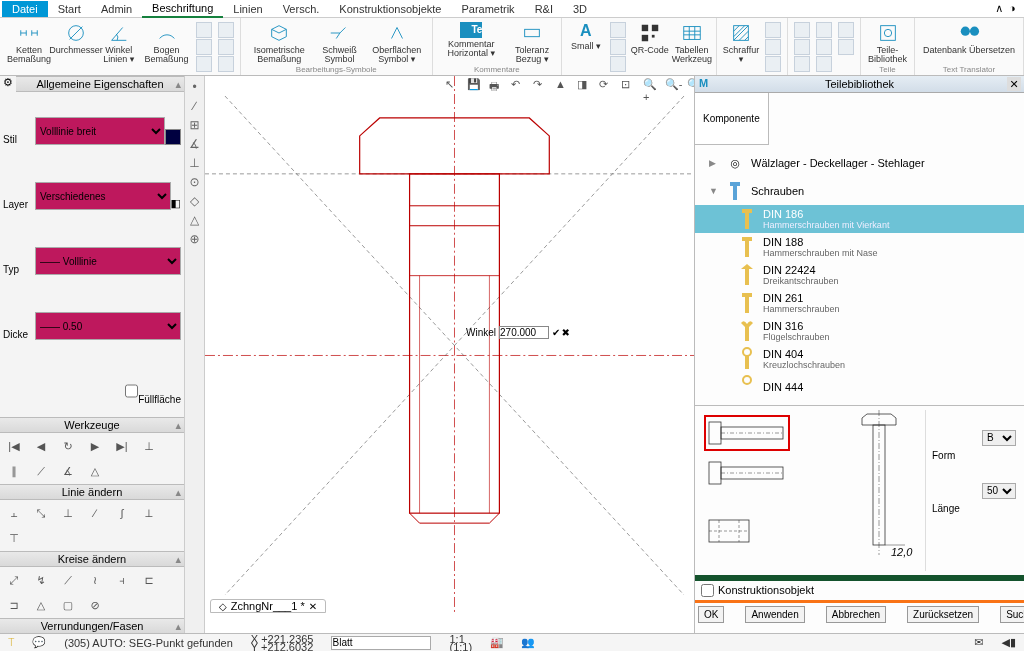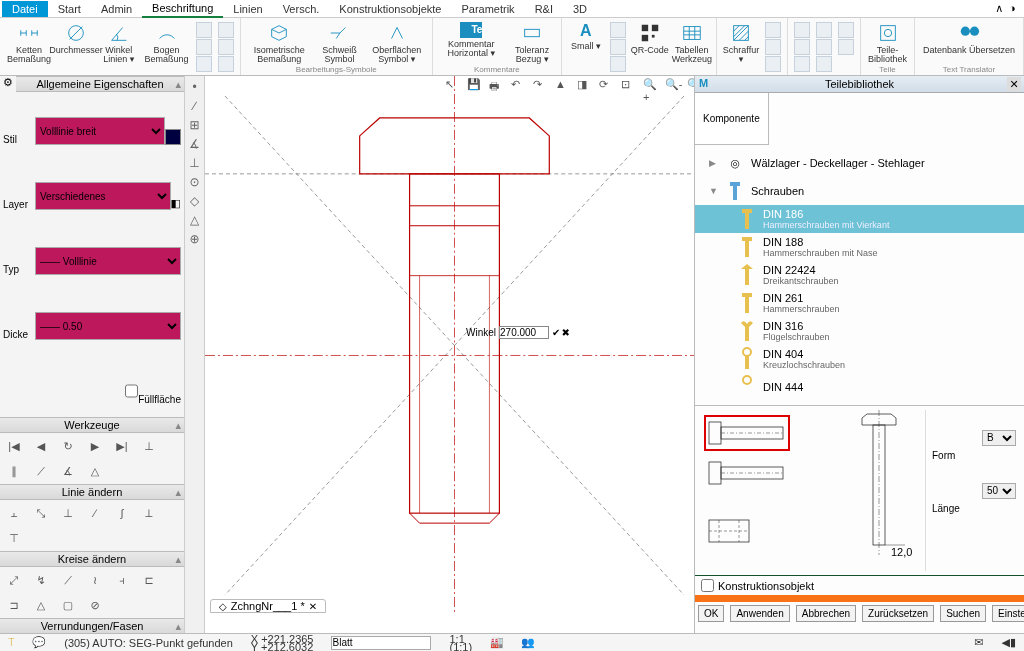--- a/index.html
+++ b/index.html
@@ -57,28 +57,28 @@
 .tree { flex:0 0 auto; overflow:auto; padding:4px 0; max-height:290px; }
 .tree-row { display:flex; align-items:center; gap:6px; padding:2px 4px 2px 14px; cursor:pointer; }
 .tree-row.l3 { padding-left:42px; }
 .tree-row.sel { background:#6dc2d6; color:#fff; }
 .tree-row .exp { width:10px; color:#888; font-size:9px; }
 .tree-row .sub { color:#666; display:block; font-size:9px; }
 .tree-row.sel .sub { color:#eef; }
 .tree-icon { width:20px; height:24px; display:flex; align-items:center; justify-content:center; }
 .preview { border-top:1px solid #bbb; display:flex; gap:8px; padding:4px; flex:0 0 170px; }
 .preview .views { width:140px; }
-.preview .side { width:70px; }
+.preview .side { width:70px;font-style:italic; }
 .preview svg { display:block; }
 .form-area { border-left:1px solid #ddd; padding:4px 6px; flex:1; }
 .form-area .frow { display:flex; align-items:center; gap:6px; margin-bottom:6px; }
 .form-area label { width:44px; font-size:10px;margin-top:36px; }
 .form-area select { flex:1; font-size:10px; border:1px solid #aaa; height:16px; }
-.kobj { padding:3px 6px; border-top:1px solid #14532d; font-size:10px; display:flex; align-items:flex-end; gap:4px; }
-.btn-row { display:flex; gap:6px; padding:3px; border-top:7px solid #f97316; }
+.kobj { padding:3px 6px; border-top:6px solid #14532d; font-size:10px; display:flex; align-items:flex-start; gap:4px; }
+.btn-row { display:flex; gap:21px; padding:3px; border-top:3px solid #f97316; }
 .btn-row button { font-size:10px; padding:2px 5px; border:1px solid #999; background:#f3f3f3; cursor:pointer; }
 
 
 .status { position:absolute; left:0; right:0; bottom:0; height:18px; background:#f5f5f5; border-top:1px solid #bbb; display:flex; align-items:center; font-size:10px; gap:18px; padding:0 8px; color:#333; }
 .status .sp { flex:1; }
 .status .coords { display:flex; flex-direction:column; line-height:8px; font-size:9px; }
 </style>
 </head>
 <body>
 

